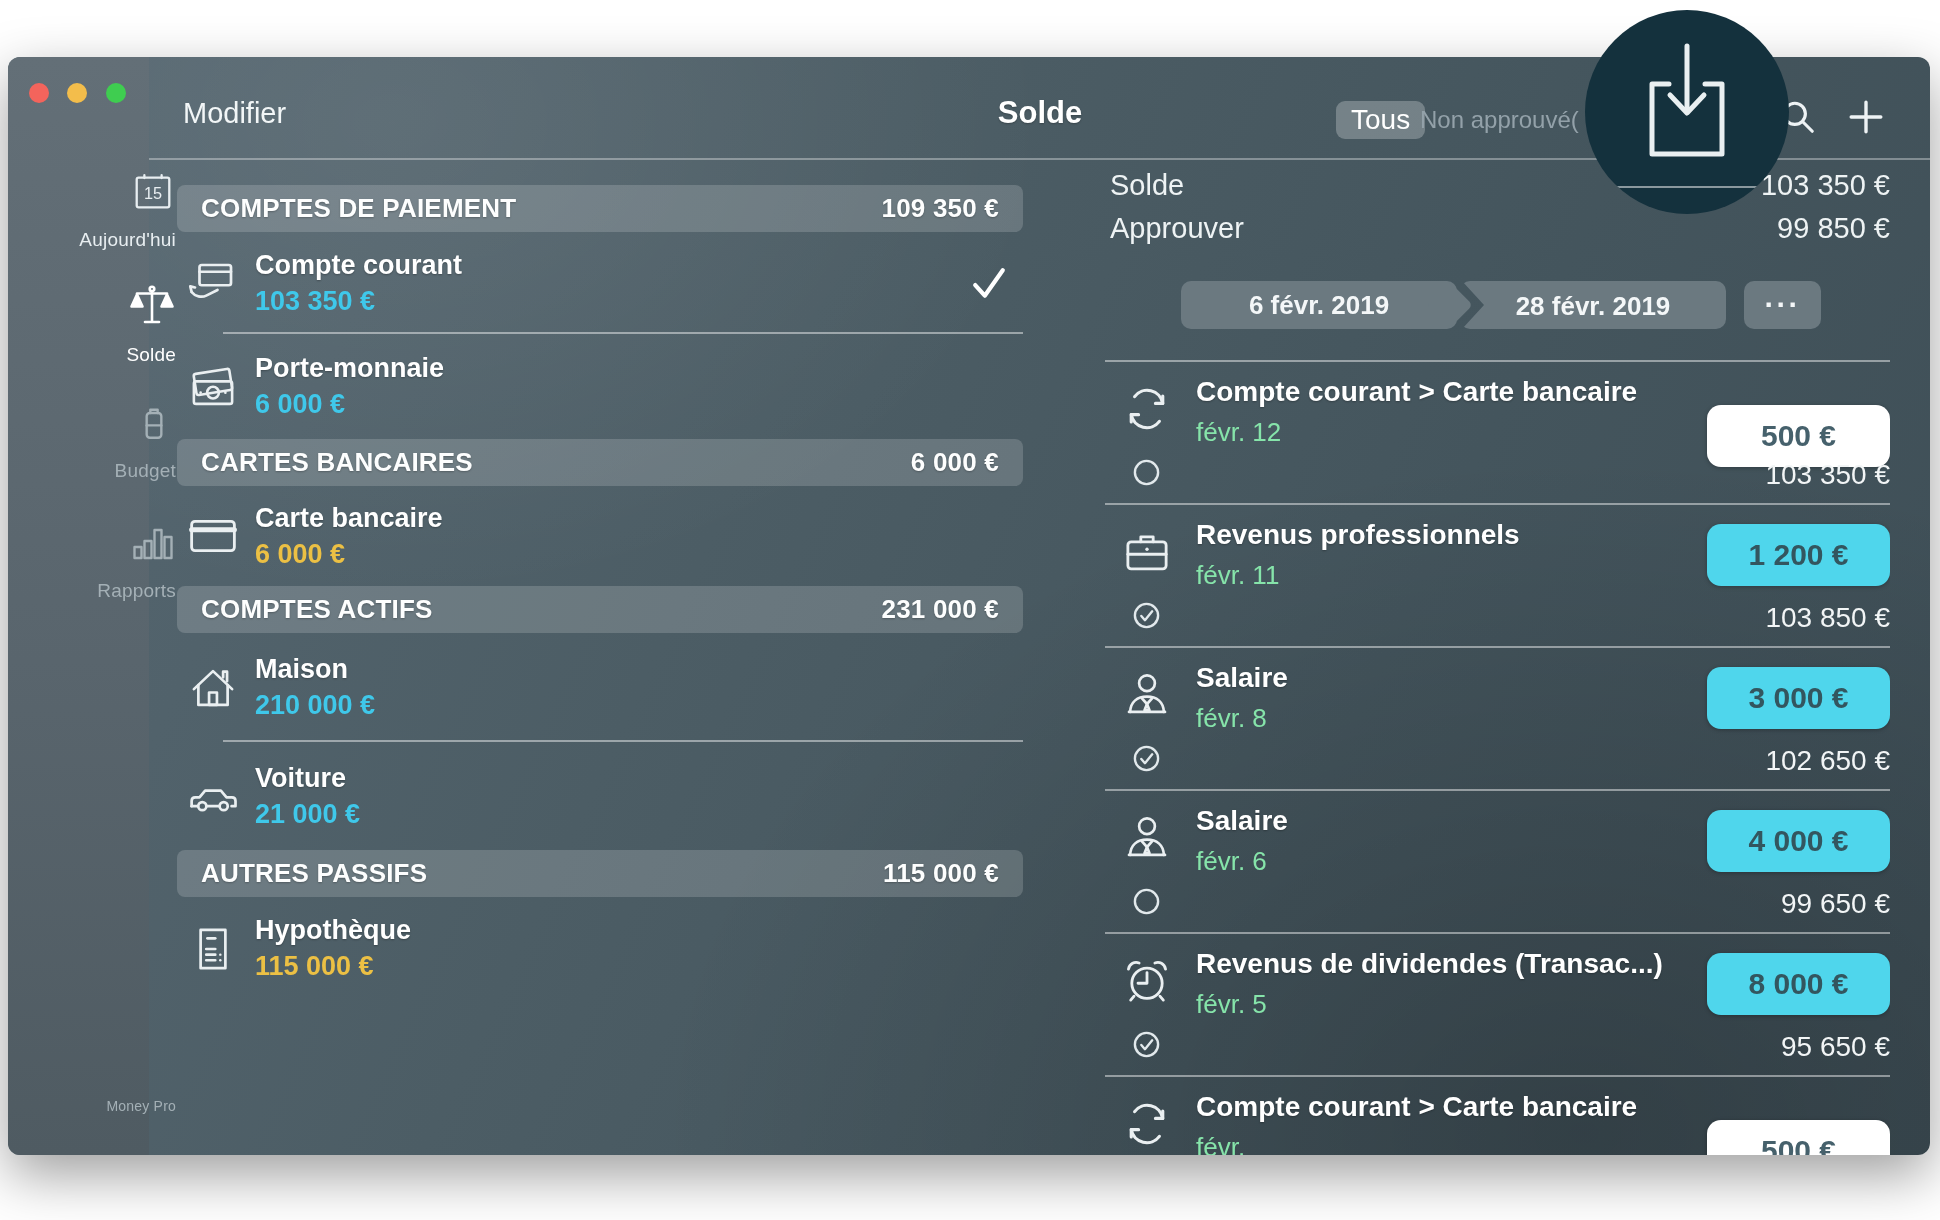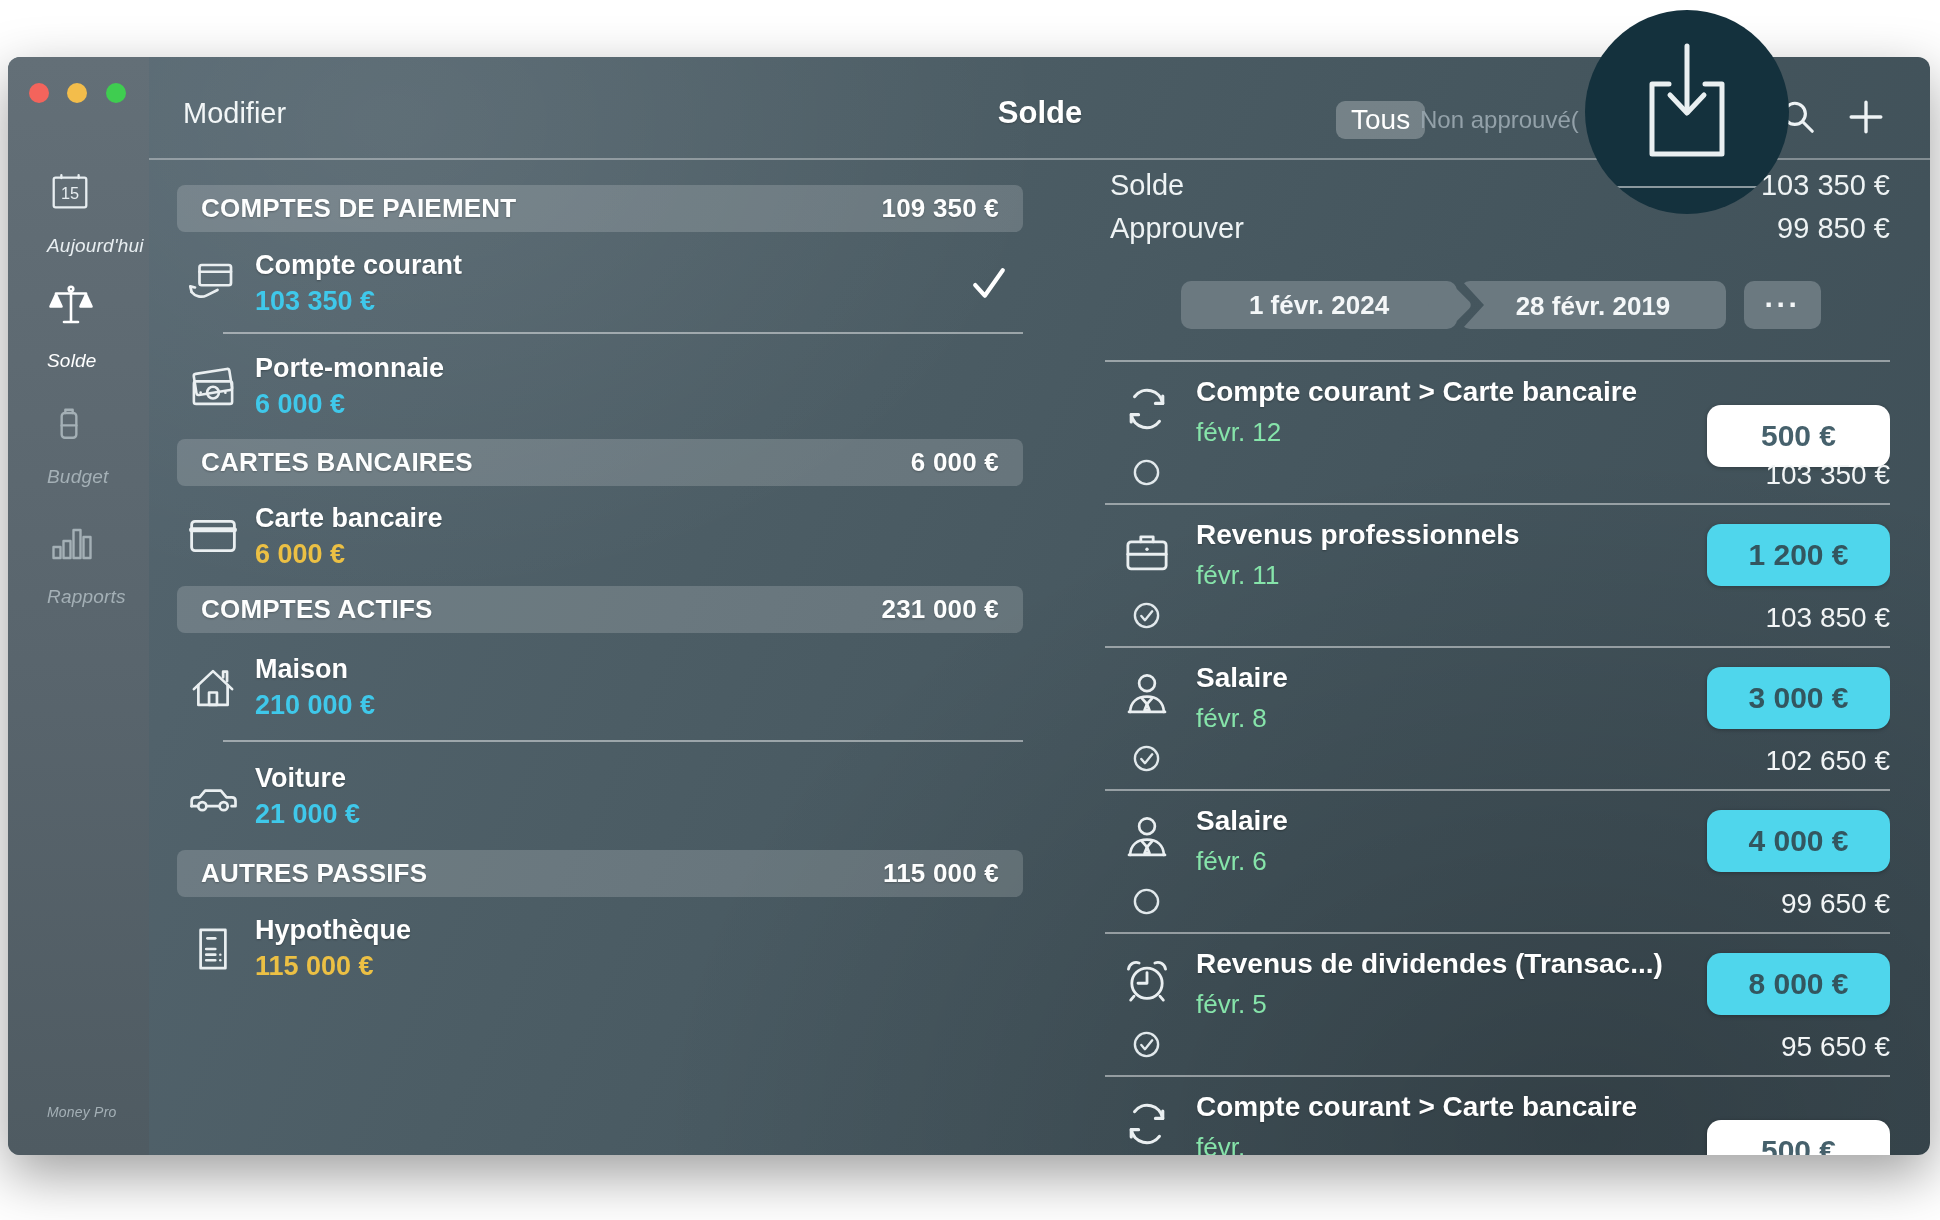--- a/index.html
+++ b/index.html
@@ -24,23 +24,23 @@
   }
   
   .sidebar{
     position:absolute;left:0;top:0;bottom:0;width:141px;
     background:linear-gradient(180deg,#636f77 0%,#59656d 55%,#4f5b62 100%);
   }
   .traffic{position:absolute;top:26px;width:20px;height:20px;border-radius:50%;}
   .tl-red{left:21px;background:#f3645c;}
   .tl-yellow{left:59px;background:#f3bd4b;}
   .tl-green{left:98px;background:#3fcd50;}
-  .side-item{position:absolute;left:12px;width:141px;text-align:left;cursor:default;padding-left:27px;}
+  .side-item{position:absolute;left:0;width:141px;text-align:right;cursor:default;padding-left:27px;}
   .side-item .s-icon{display:inline-block;}
-  .side-item .s-label{display:block;font-size:19px;margin-top:16px;letter-spacing:.2px;font-style:italic;}
+  .side-item .s-label{display:block;font-size:19px;margin-top:10px;letter-spacing:.2px;}
   .side-bright{color:#e8eef1;}
   .side-active{color:#ffffff;}
   .side-dim{color:#a4b0b6;}
   
   .toolbar-sep{position:absolute;left:141px;right:0;top:101px;height:2px;background:rgba(255,255,255,.34);}
   .btn-edit{position:absolute;left:175px;top:40px;font-size:29px;color:var(--ink);background:none;border:none;padding:0;font-family:inherit;}
   .win-title{position:absolute;left:932px;top:38px;width:200px;text-align:center;font-size:31px;font-weight:700;color:#fff;text-shadow:0 1px 2px rgba(0,0,0,.25);}
   .seg-all{
     position:absolute;left:1328px;top:44px;height:38px;padding:0 15px;border-radius:9px;
     background:rgba(255,255,255,.25);color:#fff;font-size:28px;line-height:38px;font-weight:400;
@@ -280,21 +280,21 @@
 
   </div>
     </section>
 
   <div class="sum-label" style="left:1102px;top:112px">Solde</div>
   <div class="sum-value" style="top:112px">103 350 €</div>
   <div class="sum-label" style="left:1102px;top:155px">Approuver</div>
   <div class="sum-value" style="top:155px">99 850 €</div>
 
   <div class="daterange">
-    <button class="d-btn d-from">1 févr. 2024</button>
+    <button class="d-btn d-from">6 févr. 2019</button>
     <button class="d-btn d-to">
       <span class="fill"></span>
       <span class="lbl">28 févr. 2019</span>
     </button>
     <button class="d-btn d-more">···</button>
   </div>
 
   <div class="txlist" id="txlist">
       <div class="tx-row">
     <span class="tx-icon">

